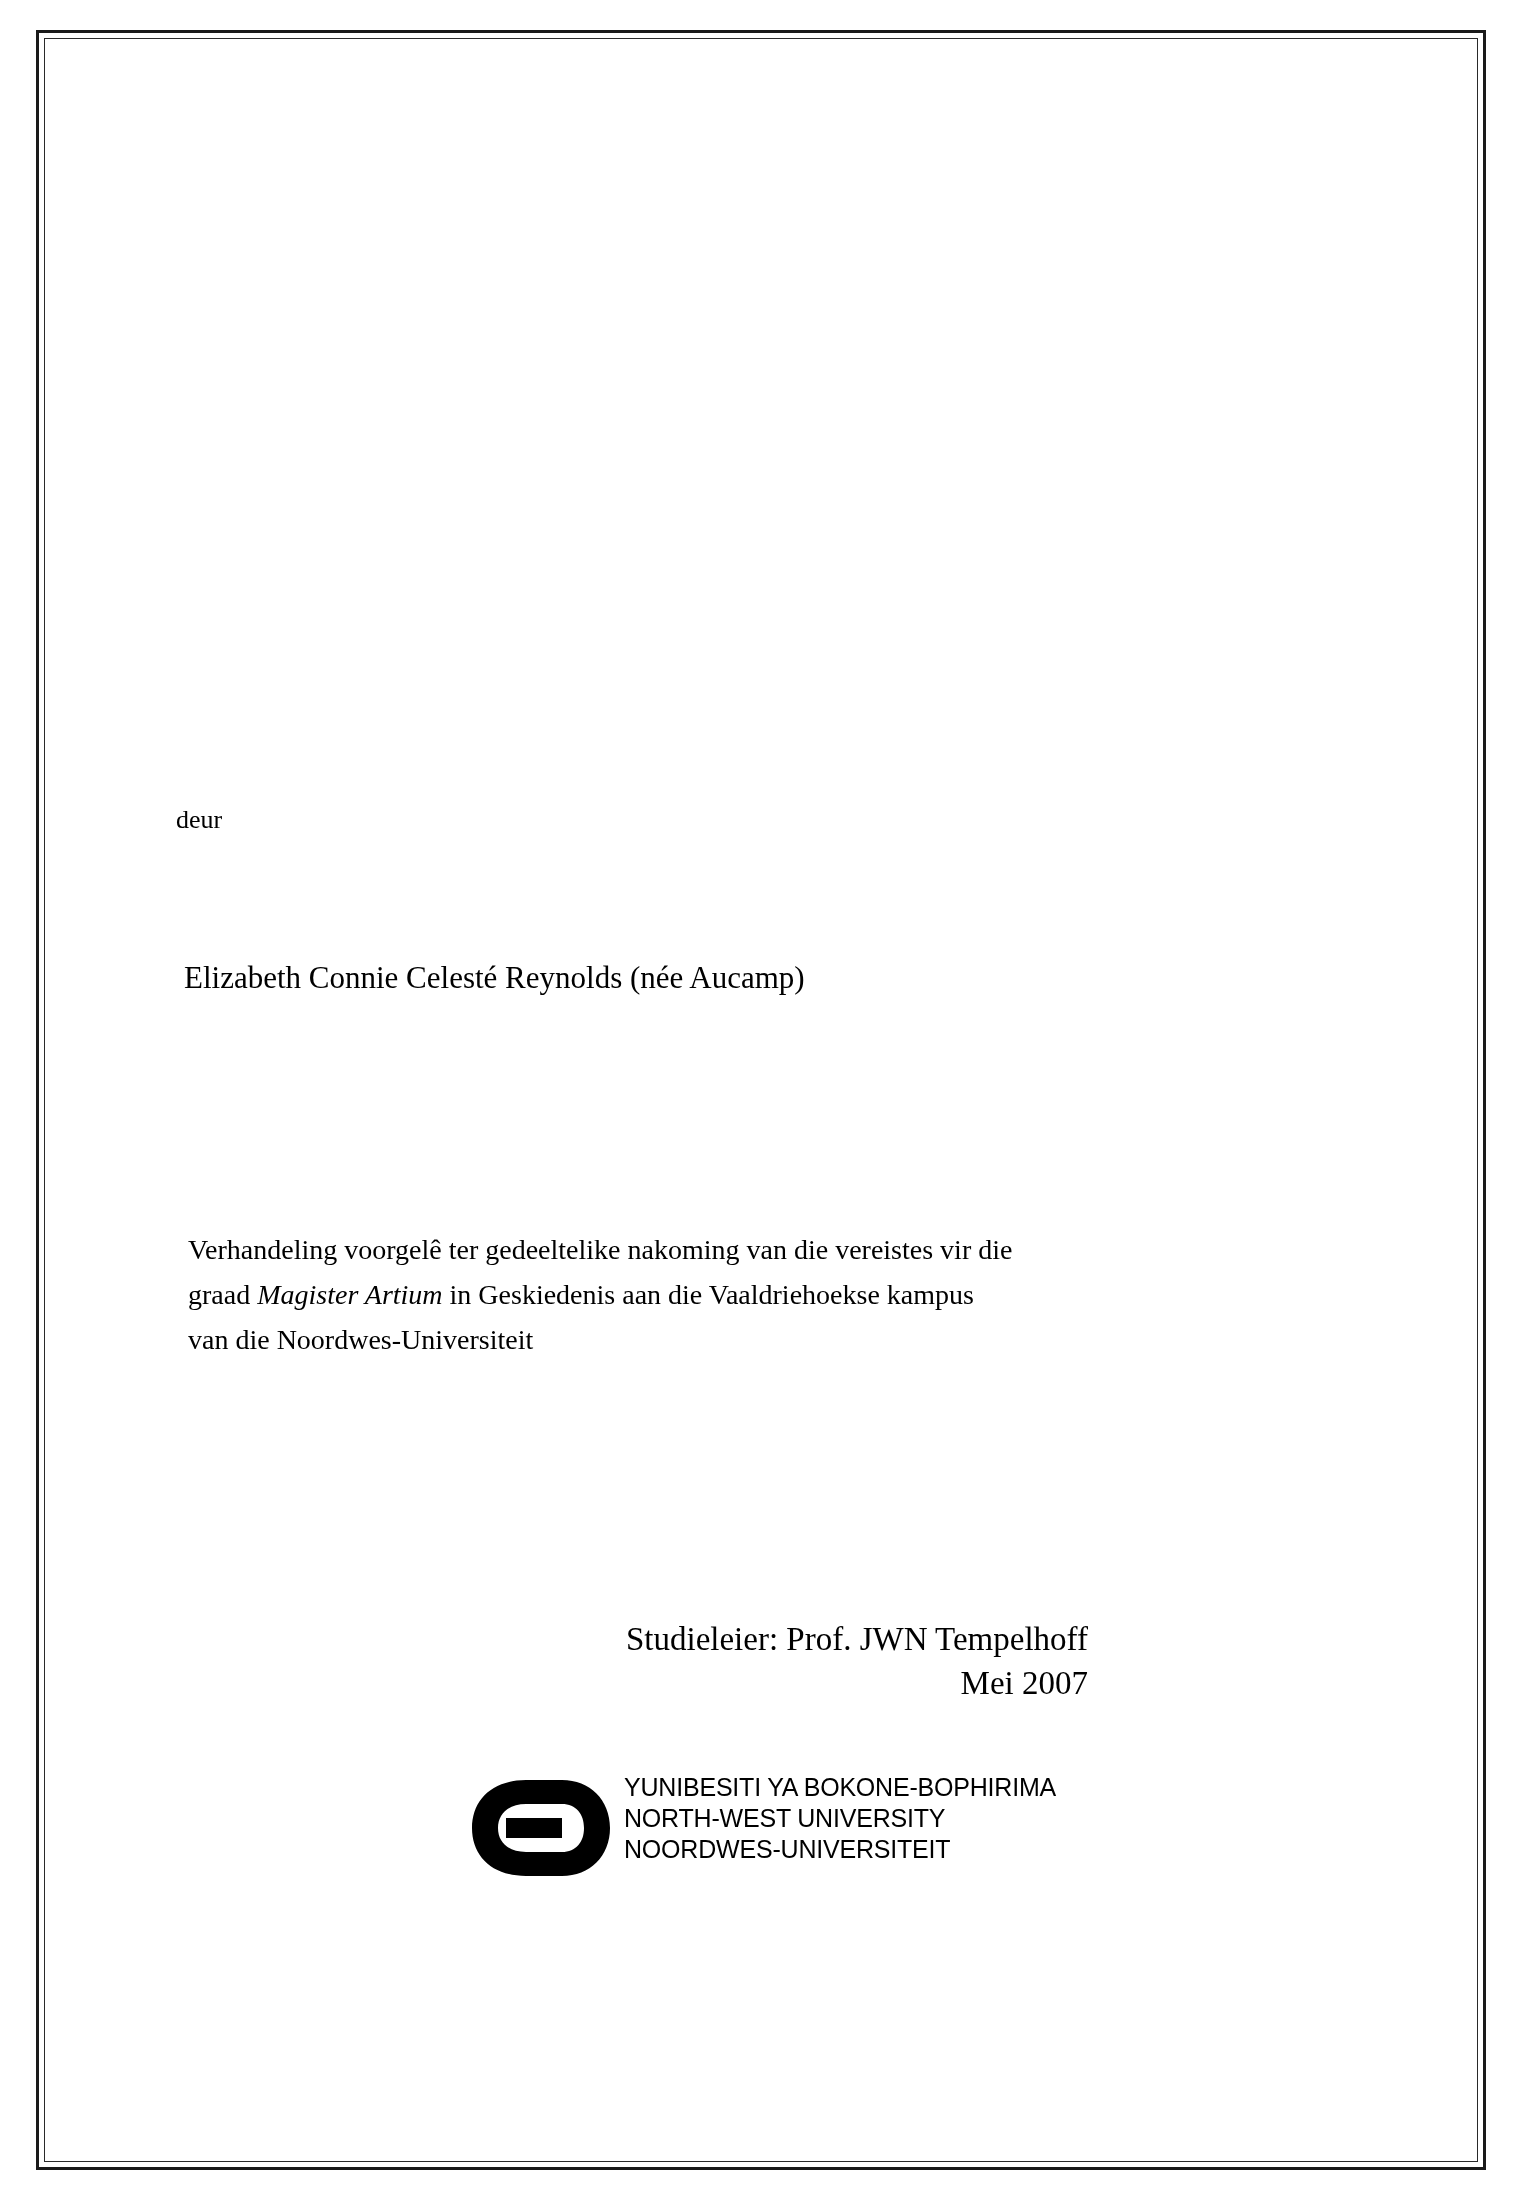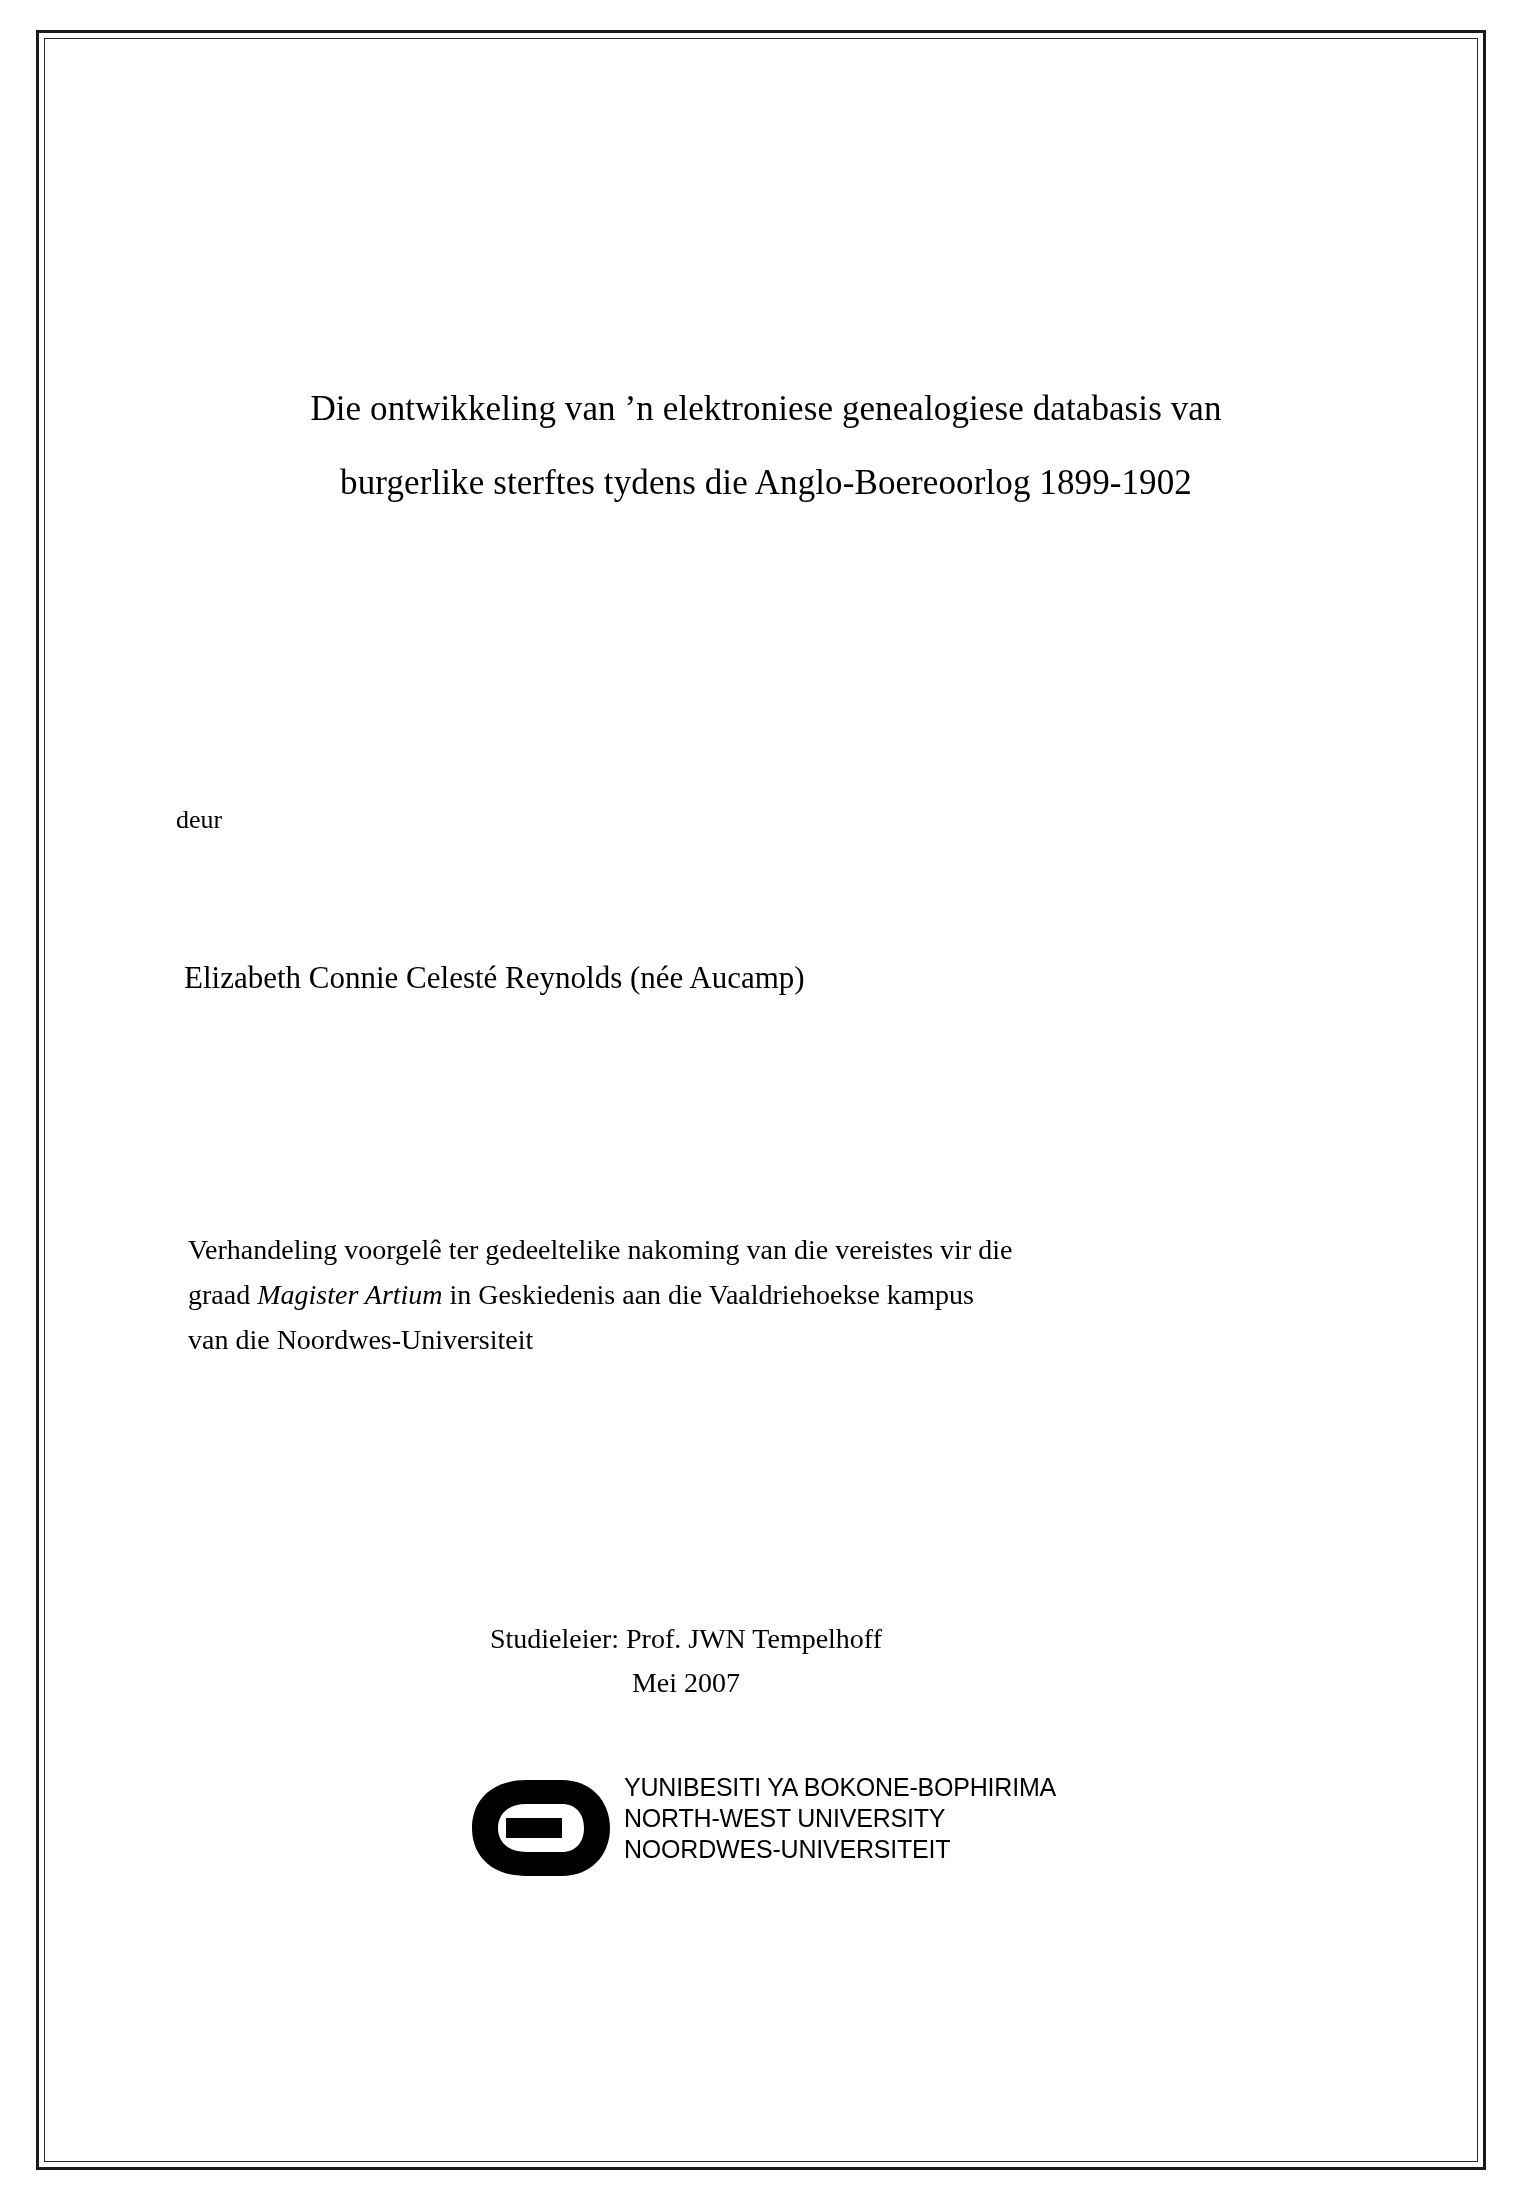--- a/index.html
+++ b/index.html
@@ -87,24 +87,23 @@
     text-align: left;
   }
   .statement i {
     font-style: italic;
   }
   .supervisor {
     position: absolute;
     top: 1617px;
     left: 12px;
     width: 900px;
-    font-size: 28px;
+    font-size: 33px;
     line-height: 44px;
-    text-align: center;
-    margin-left: 48px;
+    text-align: right;
   }
   .logo-wrap {
     position: absolute;
     top: 1768px;
     left: 290px;
     width: 640px;
     height: 118px;
   }
   .logo-mark {
     position: absolute;
@@ -127,24 +126,20 @@
 </head>
 <body>
 
 <div class="page">
 
   <div class="page-border"></div>
   <div class="page-border-inner"></div>
 
   <div class="content">
 
-    <div class="title-block">
-      <div class="title-line">Die ontwikkeling van ’n elektroniese genealogiese databasis van</div>
-      <div class="title-line">burgerlike sterftes tydens die Anglo-Boereoorlog 1899-1902</div>
-    </div>
 
     <div class="deur">deur</div>
 
     <div class="author">Elizabeth Connie Celesté Reynolds (née Aucamp)</div>
 
     <div class="statement">
       <div class="ln1">Verhandeling voorgelê ter gedeeltelike nakoming van die vereistes vir die</div>
       <div class="ln2"><span>graad </span><i>Magister Artium</i><span> in Geskiedenis aan die Vaaldriehoekse kampus</span></div>
       <div class="ln3">van die Noordwes-Universiteit</div>
     </div>

